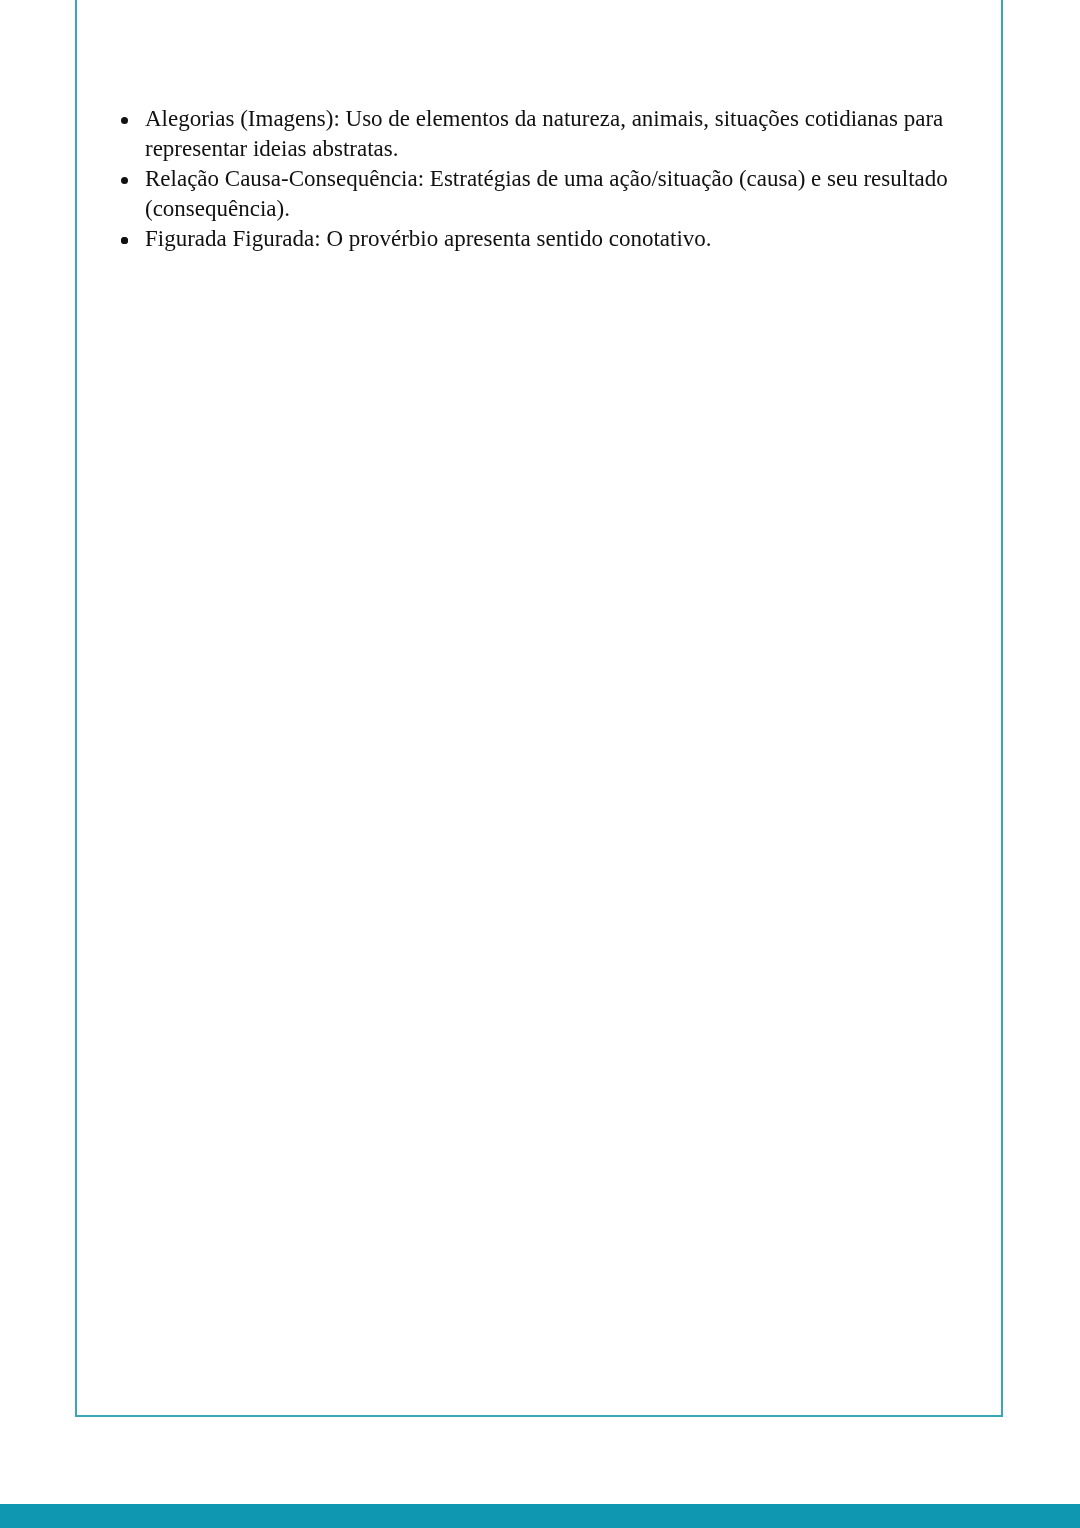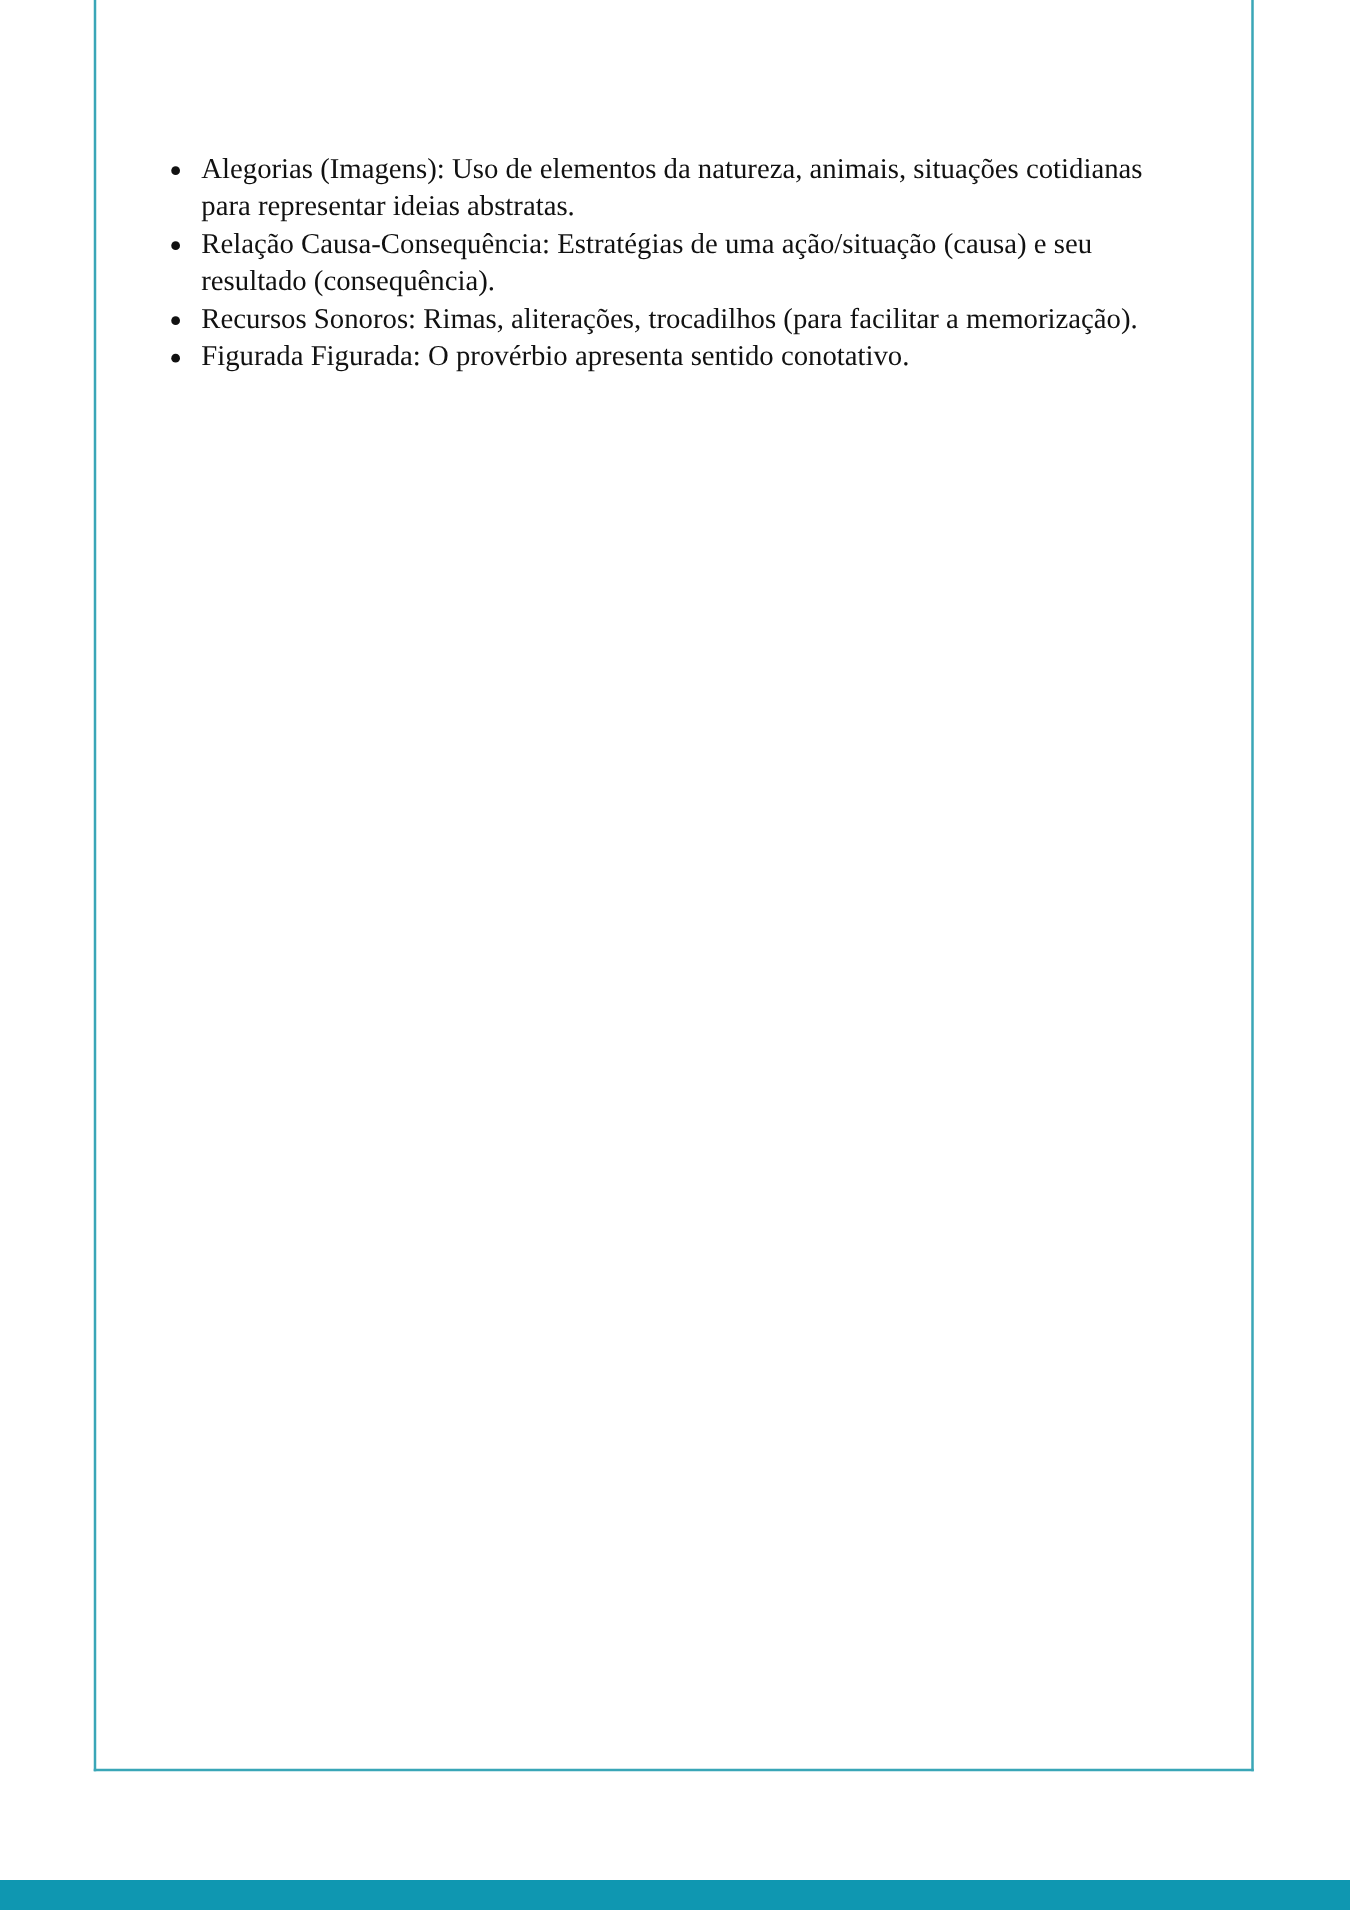--- a/index.html
+++ b/index.html
@@ -33,21 +33,21 @@
       width: 860px;
     }
     .section-heading {
       font-weight: bold;
       font-size: 23px;
       line-height: 32px;
       margin: 0 0 28px 0;
     }
     .bullet-list {
       list-style: none;
-      margin: 16px;
+      margin: 0;
       padding: 0;
     }
     .bullet-item {
       position: relative;
       padding-left: 37px;
       font-size: 23px;
       line-height: 30px;
     }
     .bullet-dot {
       position: absolute;
@@ -78,21 +78,20 @@
     <li class="bullet-item">
       <span class="bullet-dot"></span>
       <span>Alegorias (Imagens): Uso de elementos da natureza, animais, situações cotidianas para representar ideias abstratas.</span>
     </li>
     <li class="bullet-item">
       <span class="bullet-dot"></span>
       <span>Relação Causa-Consequência: Estratégias de uma ação/situação (causa) e seu resultado (consequência).</span>
     </li>
     <li class="bullet-item">
       <span class="bullet-dot"></span>
-      <span>Recursos Sonoros: Rimas, aliterações, trocadilhos (para facilitar a memorização).</span>
     </li>
     <li class="bullet-item">
       <span class="bullet-dot"></span>
       <span>Figurada Figurada: O provérbio apresenta sentido conotativo.</span>
     </li>
   </ul>
 </div>
 
 <div class="bottom-bar"></div>
 

